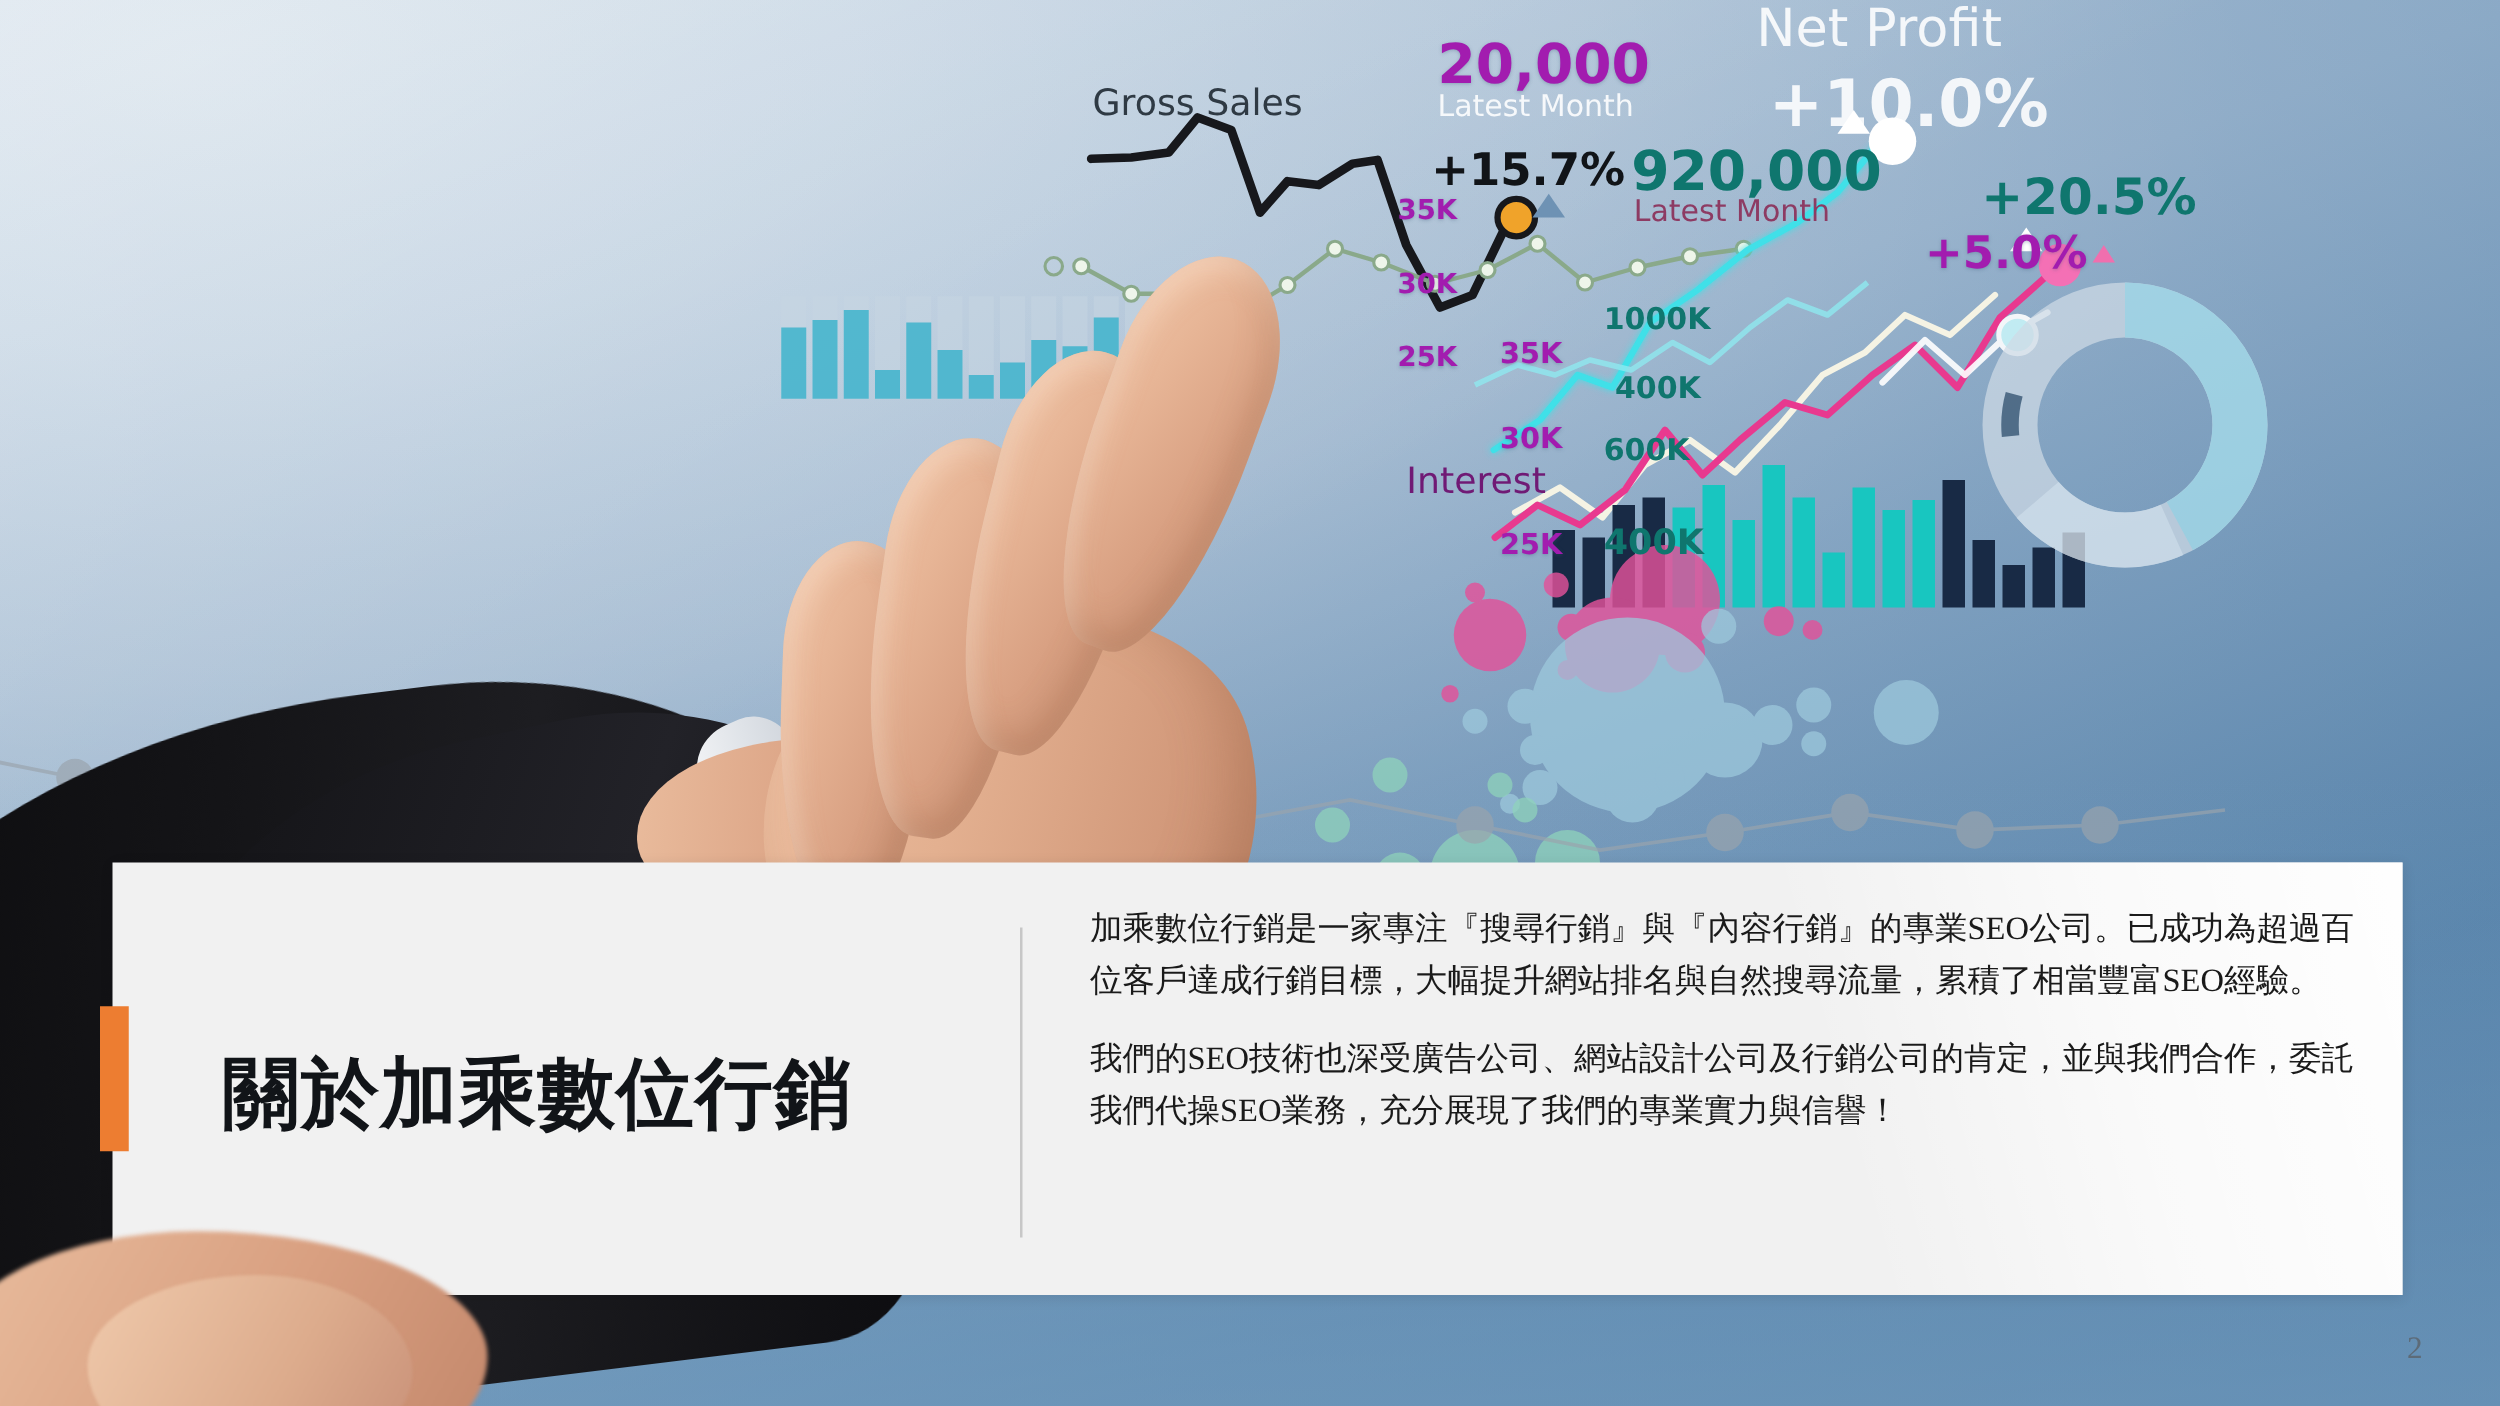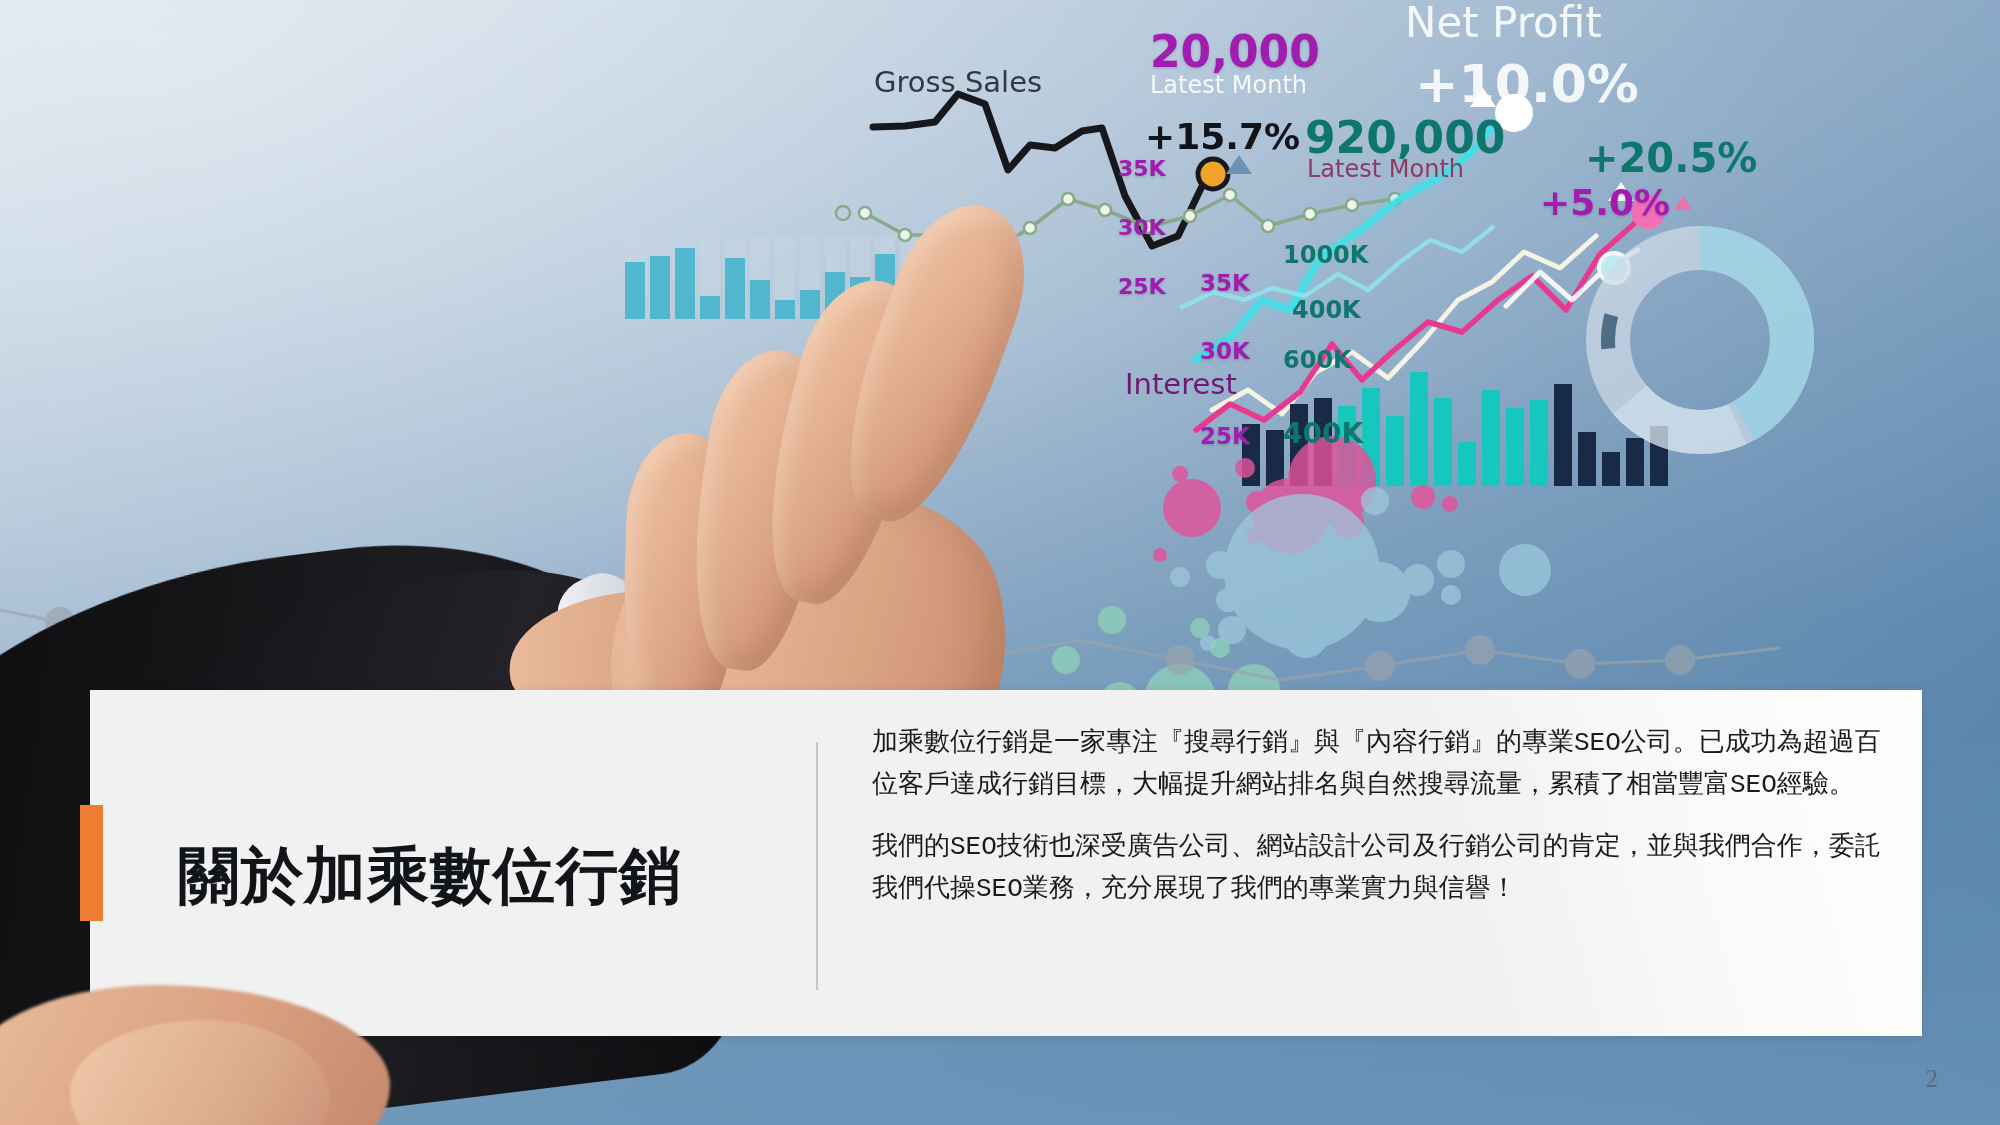--- a/index.html
+++ b/index.html
@@ -185,21 +185,21 @@
     background: #c7c7c7;
   }
   .body-col {
     position: absolute;
     left: 872px;
     top: 722px;
     width: 1030px;
     color: #1a1a1a;
     font-size: 26px;
     line-height: 1.62;
-    font-family: Liberation Mono, monospace;
+    font-family: Liberation Serif, serif;
   }
   .body-col p { margin: 0 0 20px 0; }
   .body-col p:last-child { margin-bottom: 0; }
 
   .page-num {
     position: absolute;
     right: 62px;
     bottom: 32px;
     font-size: 25px;
     color: #5d6b78;

